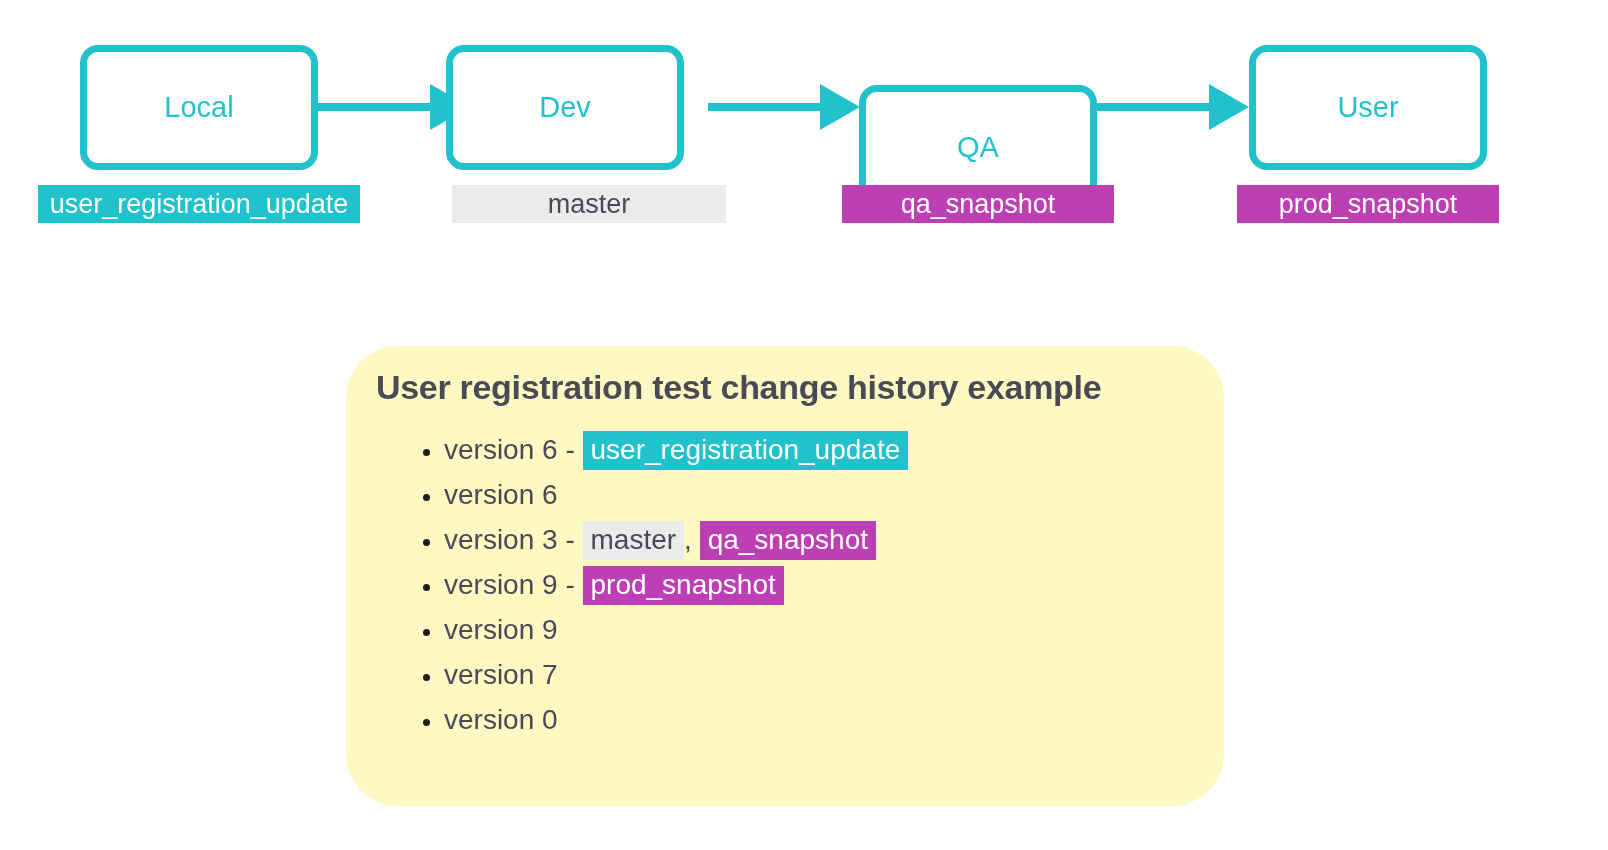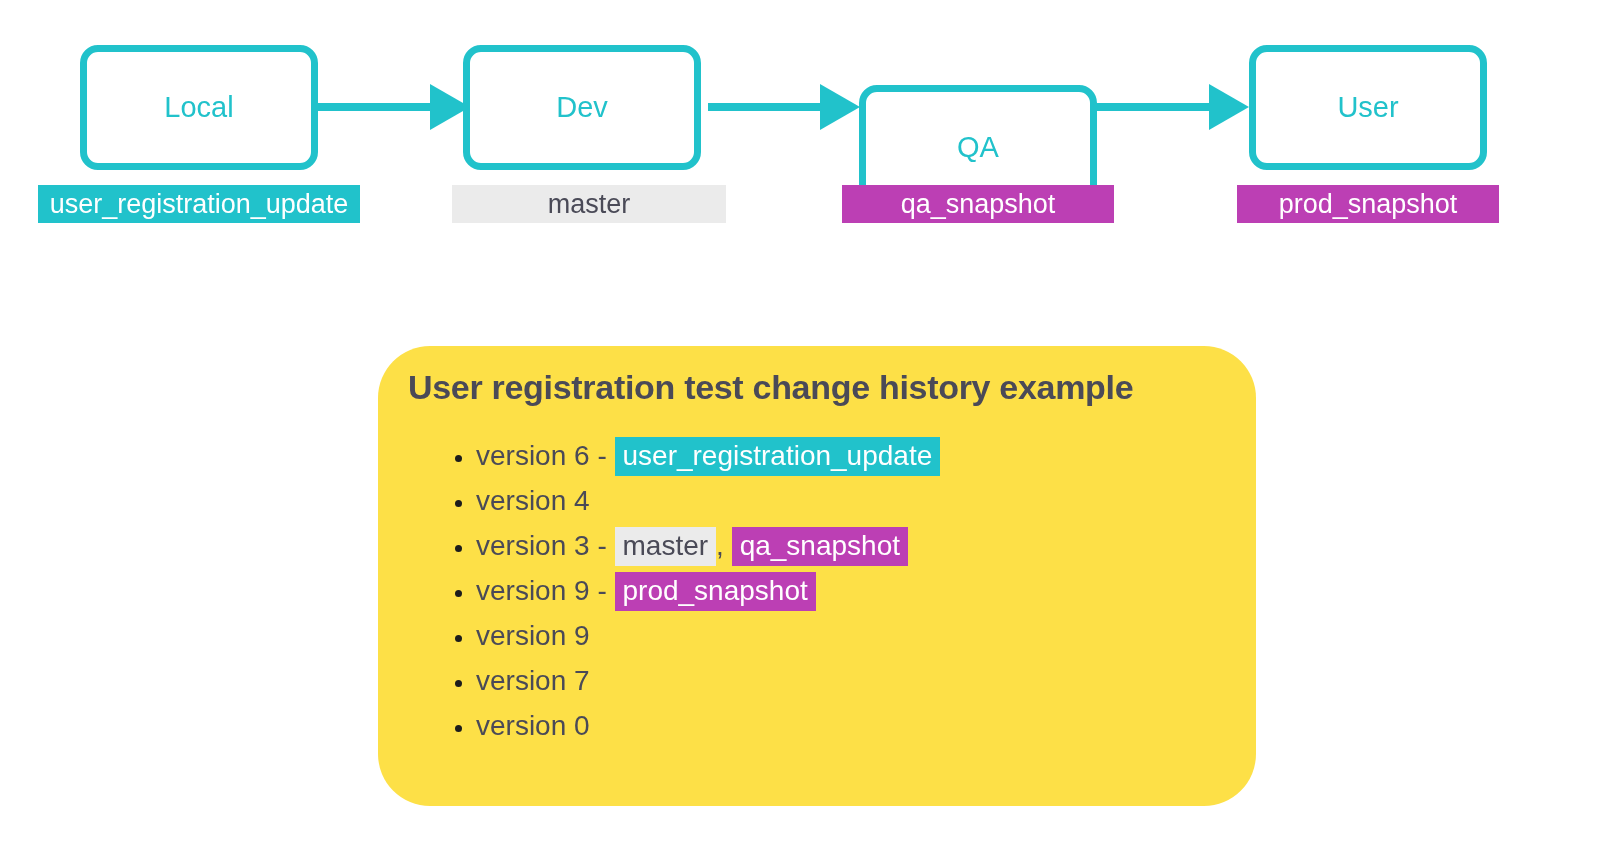--- a/index.html
+++ b/index.html
@@ -14,21 +14,21 @@
   
   .pipeline { position: absolute; left: 0; top: 0; width: 1608px; height: 250px; }
 
   .node {
     position: absolute; top: 45px; width: 238px; height: 125px;
     border: 7px solid #21C2CB; border-radius: 18px; background: #ffffff;
     display: flex; align-items: center; justify-content: center;
     color: #21C2CB; font-size: 29px;
   }
   .node-1 { left: 80px; }
-  .node-2 { left: 463px; }
+  .node-2 { left: 446px; }
   .node-3 { left: 859px; margin-top: 40px; }
   .node-4 { left: 1249px; }
 
   .arrow { position: absolute; top: 79px; width: 152px; height: 56px; }
   .arrow-1 { left: 318px; }
   .arrow-2 { left: 708px; }
   .arrow-3 { left: 1097px; }
   .arrow svg { display: block; width: 100%; height: 100%; }
 
   .tag {
@@ -38,30 +38,30 @@
   .tag-teal    { background: #21C2CB; color: #ffffff; }
   .tag-gray    { background: #EBEBEB; color: #4A4A57; }
   .tag-magenta { background: #BC3FB4; color: #ffffff; }
   .tag-1 { left: 38px;   width: 322px; }
   .tag-2 { left: 452px;  width: 274px; }
   .tag-3 { left: 842px;  width: 272px; }
   .tag-4 { left: 1237px; width: 262px; }
 
   
   .history-panel {
-    position: absolute; left: 378px; top: 346px;
+    position: absolute; left: 346px; top: 346px;
     width: 878px; height: 460px;
-    background: #fde047; border-radius: 52px;
+    background: #fef9c3; border-radius: 52px;
     padding: 22px 30px 0 30px;
   }
   .panel-title {
     font-size: 34px; font-weight: 600; color: #4A4A57; letter-spacing: -0.3px;
   }
   .history-list {
-    margin-top: 26px; padding-left: 68px; list-style: disc;
+    margin-top: 20px; padding-left: 68px; list-style: disc;
   }
   .history-list li {
     height: 45px; line-height: 45px;
     font-size: 28px; color: #4A4A57; white-space: nowrap;
   }
   .history-list li::marker { color: #1c1c1c; font-size: 24px; }
   .chip { padding: 3px 8px 5px 8px; }
   .chip-teal    { background: #21C2CB; color: #ffffff; }
   .chip-gray    { background: #EBEBEB; color: #4A4A57; }
   .chip-magenta { background: #BC3FB4; color: #ffffff; }
@@ -117,21 +117,21 @@
   </div>
 
   <div class="history-panel">
     <div class="panel-title">User registration test change history example</div>
 
     <ul class="history-list">
       <li>
         <span>version 6 - </span><span class="chip chip-teal">user_registration_update</span>
       </li>
       <li>
-        <span>version 4</span>
+        <span>version 6</span>
       </li>
       <li>
         <span>version 3 - </span><span class="chip chip-gray">master</span><span>, </span><span class="chip chip-magenta">qa_snapshot</span>
       </li>
       <li>
         <span>version 9 - </span><span class="chip chip-magenta">prod_snapshot</span>
       </li>
       <li>
         <span>version 9</span>
       </li>

